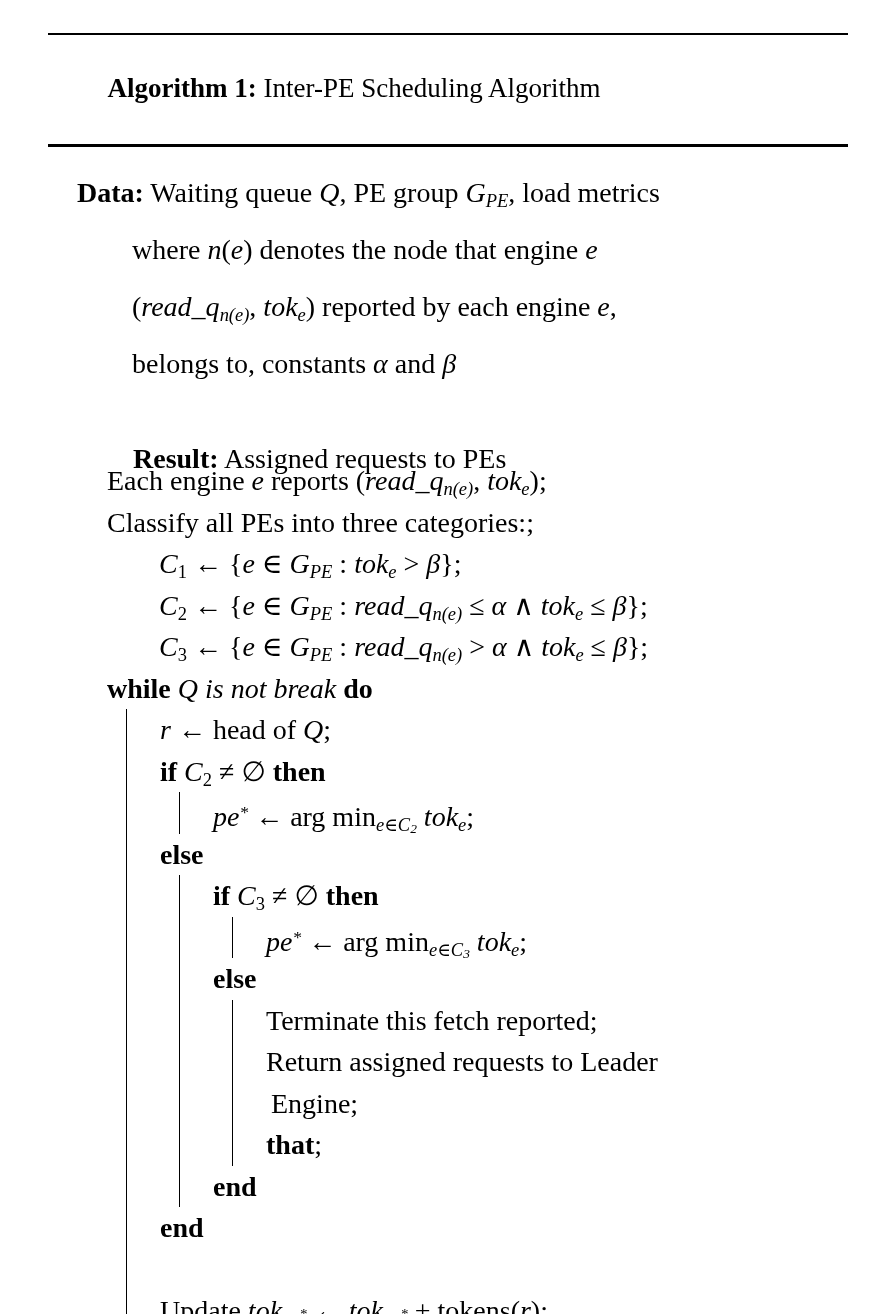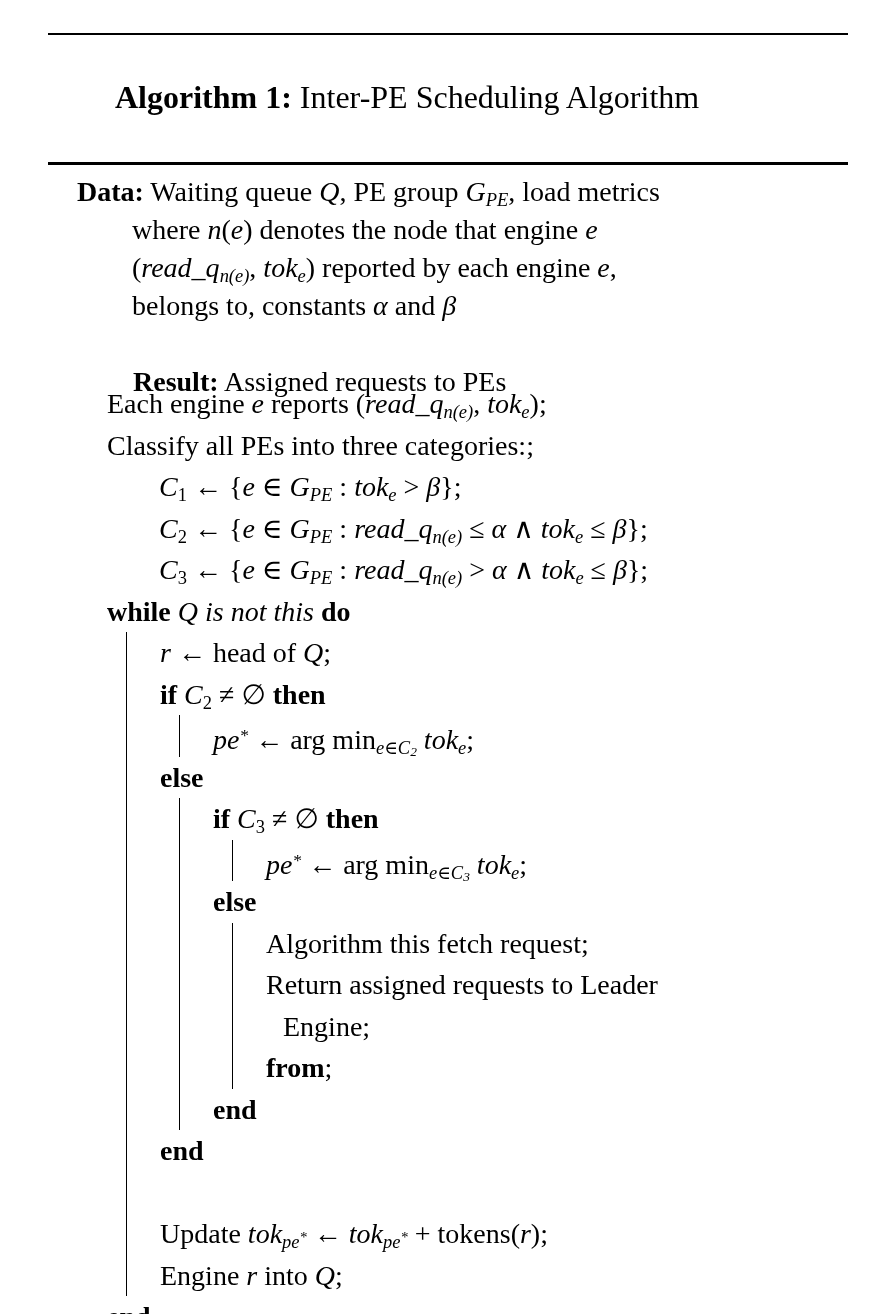--- a/index.html
+++ b/index.html
@@ -17,31 +17,32 @@
   .algorithm {
     position: absolute;
     left: 48px; top: 33px;
     width: 800px;
     border-bottom: 3px solid #000;
   }
   .caption {
     border-top: 2.5px solid #000;
     border-bottom: 3px solid #000;
     padding: 7px 0 9px 19px;
-    font-size: 32px;
+    font-size: 27px;
     white-space: pre;
   }
   .cap-label { font-weight: 700; }
   .io-block {
     padding: 8px 0 0 29px;
     font-size: 28px;
   }
   .io-line {
     height: 38px; line-height: 38px;
     white-space: pre;
+    margin-top: 19px;
   }
   .io-line.cont { padding-left: 55px; }
   #algo-body {
     margin-top: 20px;
     padding-left: 30px;
     padding-bottom: 8px;
     font-size: 28px;
   }
   .b-line {
     display: flex;
@@ -86,32 +87,32 @@
         </div>
       <div class="io-line">
         <span class="g-b">Result:</span><span class="g-r"> Assigned requests to PEs</span>
       </div>
       <div id="algo-body">
           <div class="b-line"><span class="content"><span class="g-r">Each engine </span><span class="g-i">e</span><span class="g-r"> reports (</span><span class="g-i">read_q</span><span class="g-isub">n(e)</span><span class="g-r">, </span><span class="g-i">tok</span><span class="g-isub">e</span><span class="g-r">);</span></span></div>
           <div class="b-line"><span class="content"><span class="g-r">Classify all PEs into three categories:;</span></span></div>
           <div class="b-line"><span class="content" style="margin-left: 52px;"><span class="g-i">C</span><span class="g-sub">1</span><span class="g-r"> ← {</span><span class="g-i">e</span><span class="g-r"> ∈ </span><span class="g-i">G</span><span class="g-isub">PE</span><span class="g-r"> : </span><span class="g-i">tok</span><span class="g-isub">e</span><span class="g-r"> &gt; </span><span class="g-i">β</span><span class="g-r">};</span></span></div>
           <div class="b-line"><span class="content" style="margin-left: 52px;"><span class="g-i">C</span><span class="g-sub">2</span><span class="g-r"> ← {</span><span class="g-i">e</span><span class="g-r"> ∈ </span><span class="g-i">G</span><span class="g-isub">PE</span><span class="g-r"> : </span><span class="g-i">read_q</span><span class="g-isub">n(e)</span><span class="g-r"> ≤ </span><span class="g-i">α</span><span class="g-r"> ∧ </span><span class="g-i">tok</span><span class="g-isub">e</span><span class="g-r"> ≤ </span><span class="g-i">β</span><span class="g-r">};</span></span></div>
           <div class="b-line"><span class="content" style="margin-left: 52px;"><span class="g-i">C</span><span class="g-sub">3</span><span class="g-r"> ← {</span><span class="g-i">e</span><span class="g-r"> ∈ </span><span class="g-i">G</span><span class="g-isub">PE</span><span class="g-r"> : </span><span class="g-i">read_q</span><span class="g-isub">n(e)</span><span class="g-r"> &gt; </span><span class="g-i">α</span><span class="g-r"> ∧ </span><span class="g-i">tok</span><span class="g-isub">e</span><span class="g-r"> ≤ </span><span class="g-i">β</span><span class="g-r">};</span></span></div>
-          <div class="b-line"><span class="content"><span class="g-b">while </span><span class="g-i">Q is not this</span><span class="g-r"> </span><span class="g-b">do</span></span></div>
+          <div class="b-line"><span class="content"><span class="g-b">while </span><span class="g-i">Q is not break</span><span class="g-r"> </span><span class="g-b">do</span></span></div>
           <div class="b-line"><span class="vl"></span><span class="content"><span class="g-i">r</span><span class="g-r"> ← head of </span><span class="g-i">Q</span><span class="g-r">;</span></span></div>
           <div class="b-line"><span class="vl"></span><span class="content"><span class="g-b">if </span><span class="g-i">C</span><span class="g-sub">2</span><span class="g-r"> ≠ ∅ </span><span class="g-b">then</span></span></div>
           <div class="b-line"><span class="vl"></span><span class="vl"></span><span class="content"><span class="g-i">pe</span><span class="g-isup">*</span><span class="g-r"> ← arg min</span><span class="g-isub">e</span><span class="g-sub">∈</span><span class="g-isub">C</span><span class="g-isubsub">2</span><span class="g-r"> </span><span class="g-i">tok</span><span class="g-isub">e</span><span class="g-r">;</span></span></div>
           <div class="b-line"><span class="vl"></span><span class="content"><span class="g-b">else</span></span></div>
           <div class="b-line"><span class="vl"></span><span class="vl"></span><span class="content"><span class="g-b">if </span><span class="g-i">C</span><span class="g-sub">3</span><span class="g-r"> ≠ ∅ </span><span class="g-b">then</span></span></div>
           <div class="b-line"><span class="vl"></span><span class="vl"></span><span class="vl"></span><span class="content"><span class="g-i">pe</span><span class="g-isup">*</span><span class="g-r"> ← arg min</span><span class="g-isub">e</span><span class="g-sub">∈</span><span class="g-isub">C</span><span class="g-isubsub">3</span><span class="g-r"> </span><span class="g-i">tok</span><span class="g-isub">e</span><span class="g-r">;</span></span></div>
           <div class="b-line"><span class="vl"></span><span class="vl"></span><span class="content"><span class="g-b">else</span></span></div>
-          <div class="b-line"><span class="vl"></span><span class="vl"></span><span class="vl"></span><span class="content"><span class="g-r">Algorithm this fetch request;</span></span></div>
+          <div class="b-line"><span class="vl"></span><span class="vl"></span><span class="vl"></span><span class="content"><span class="g-r">Terminate this fetch reported;</span></span></div>
           <div class="b-line"><span class="vl"></span><span class="vl"></span><span class="vl"></span><span class="content"><span class="g-r">Return assigned requests to Leader</span></span></div>
-          <div class="b-line"><span class="vl"></span><span class="vl"></span><span class="vl"></span><span class="content" style="margin-left: 17px;"><span class="g-r">Engine;</span></span></div>
-          <div class="b-line"><span class="vl"></span><span class="vl"></span><span class="vl"></span><span class="content"><span class="g-b">from</span><span class="g-r">;</span></span></div>
+          <div class="b-line"><span class="vl"></span><span class="vl"></span><span class="vl"></span><span class="content" style="margin-left: 5px;"><span class="g-r">Engine;</span></span></div>
+          <div class="b-line"><span class="vl"></span><span class="vl"></span><span class="vl"></span><span class="content"><span class="g-b">that</span><span class="g-r">;</span></span></div>
           <div class="b-line"><span class="vl"></span><span class="vl"></span><span class="content"><span class="g-b">end</span></span></div>
           <div class="b-line"><span class="vl"></span><span class="content"><span class="g-b">end</span></span></div>
           <div class="b-line"><span class="vl"></span></div>
           <div class="b-line"><span class="vl"></span><span class="content"><span class="g-r">Update </span><span class="g-i">tok</span><span class="g-isub">pe</span><span class="g-isubsup">*</span><span class="g-r"> ← </span><span class="g-i">tok</span><span class="g-isub">pe</span><span class="g-isubsup">*</span><span class="g-r"> + tokens(</span><span class="g-i">r</span><span class="g-r">);</span></span></div>
           <div class="b-line"><span class="vl"></span><span class="content"><span class="g-r">Engine </span><span class="g-i">r</span><span class="g-r"> into </span><span class="g-i">Q</span><span class="g-r">;</span></span></div>
           <div class="b-line"><span class="content"><span class="g-b">end</span></span></div>
         </div>
     </div>
 
   </div>

